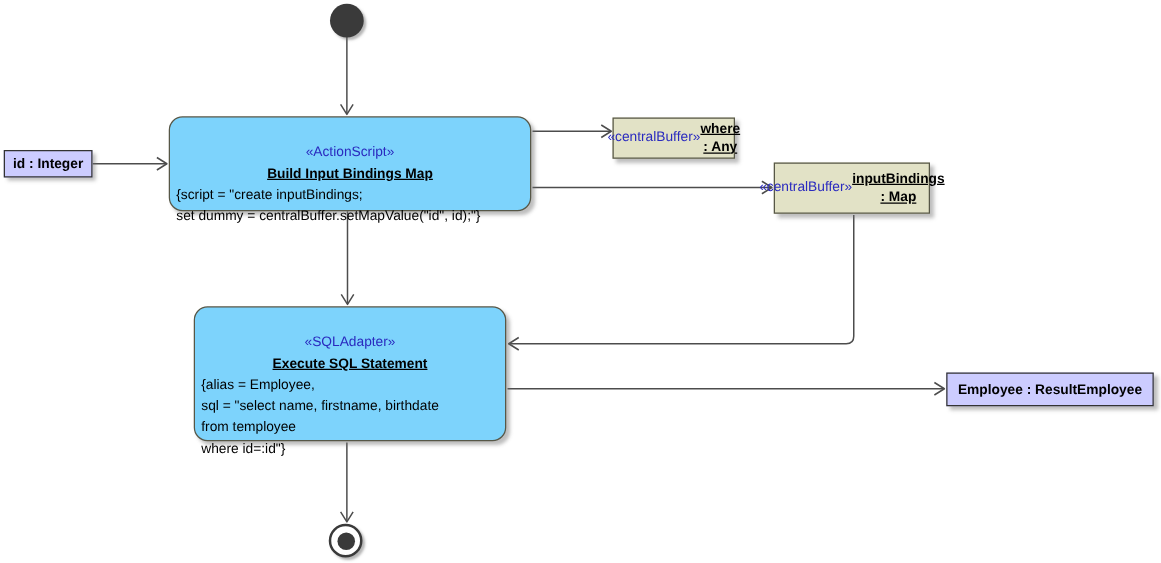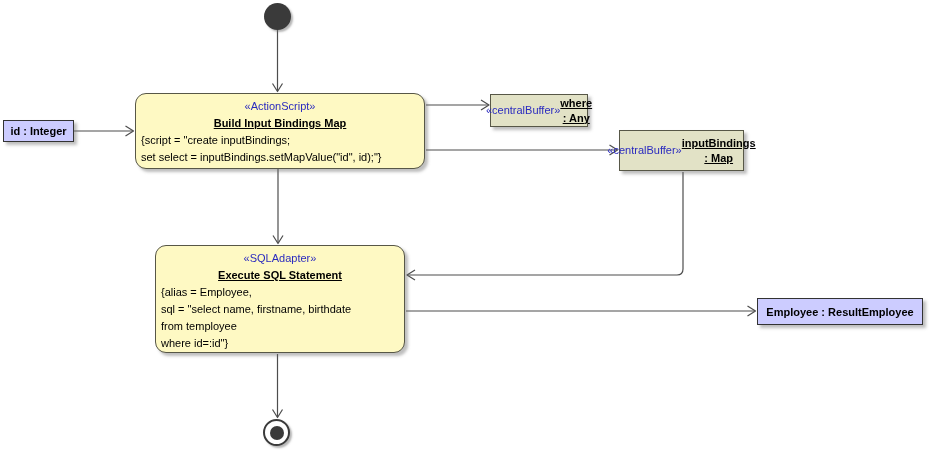--- a/index.html
+++ b/index.html
@@ -19,25 +19,25 @@
   }
   .connectors path {
     stroke: #4d4d4d;
     stroke-width: 1.2;
     fill: none;
     stroke-linejoin: round;
     stroke-linecap: butt;
   }
   .node { position: absolute; }
   .action-node {
-    background: #fef9c3;
+    background: #7dd3fc;
     border: 1.5px solid #575747;
     border-radius: 11px;
     box-shadow: 3px 3px 3px rgba(110,110,110,0.45);
-    padding-top: 4px;
+    padding-top: 20px;
     font-size: 11px;
     color: #000;
     line-height: 17px;
   }
   .buffer-node {
     background: #e2e2c6;
     border: 1px solid #575747;
     box-shadow: 3px 3px 3px rgba(110,110,110,0.45);
     display: flex;
     flex-direction: row;
@@ -138,21 +138,21 @@
   <div class="node initial-node" style="left:264px;top:3px;"></div>
 
   <div class="node object-node" style="left:3px;top:120px;width:71px;height:22px;">
     <span>id : Integer</span>
   </div>
 
   <div class="node action-node" style="left:135px;top:93px;width:290px;height:76px;">
     <div class="stereotype">«ActionScript»</div>
     <div class="node-title">Build Input Bindings Map</div>
     <div class="body-line">{script = "create inputBindings;</div>
-    <div class="body-line">set select = inputBindings.setMapValue("id", id);"}</div>
+    <div class="body-line">set dummy = centralBuffer.setMapValue("id", id);"}</div>
   </div>
 
   <div class="node buffer-node" style="left:490px;top:94px;width:98px;height:33px;">
     <div class="stereotype">«centralBuffer»</div>
     <div class="node-title">where : Any</div>
   </div>
 
   <div class="node buffer-node" style="left:619px;top:130px;width:125px;height:41px;">
     <div class="stereotype">«centralBuffer»</div>
     <div class="node-title">inputBindings : Map</div>

